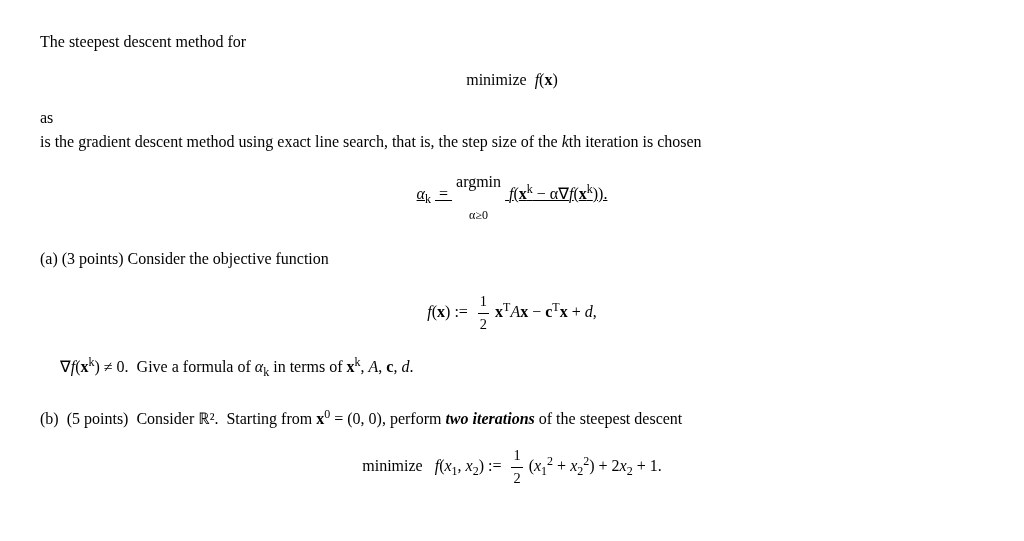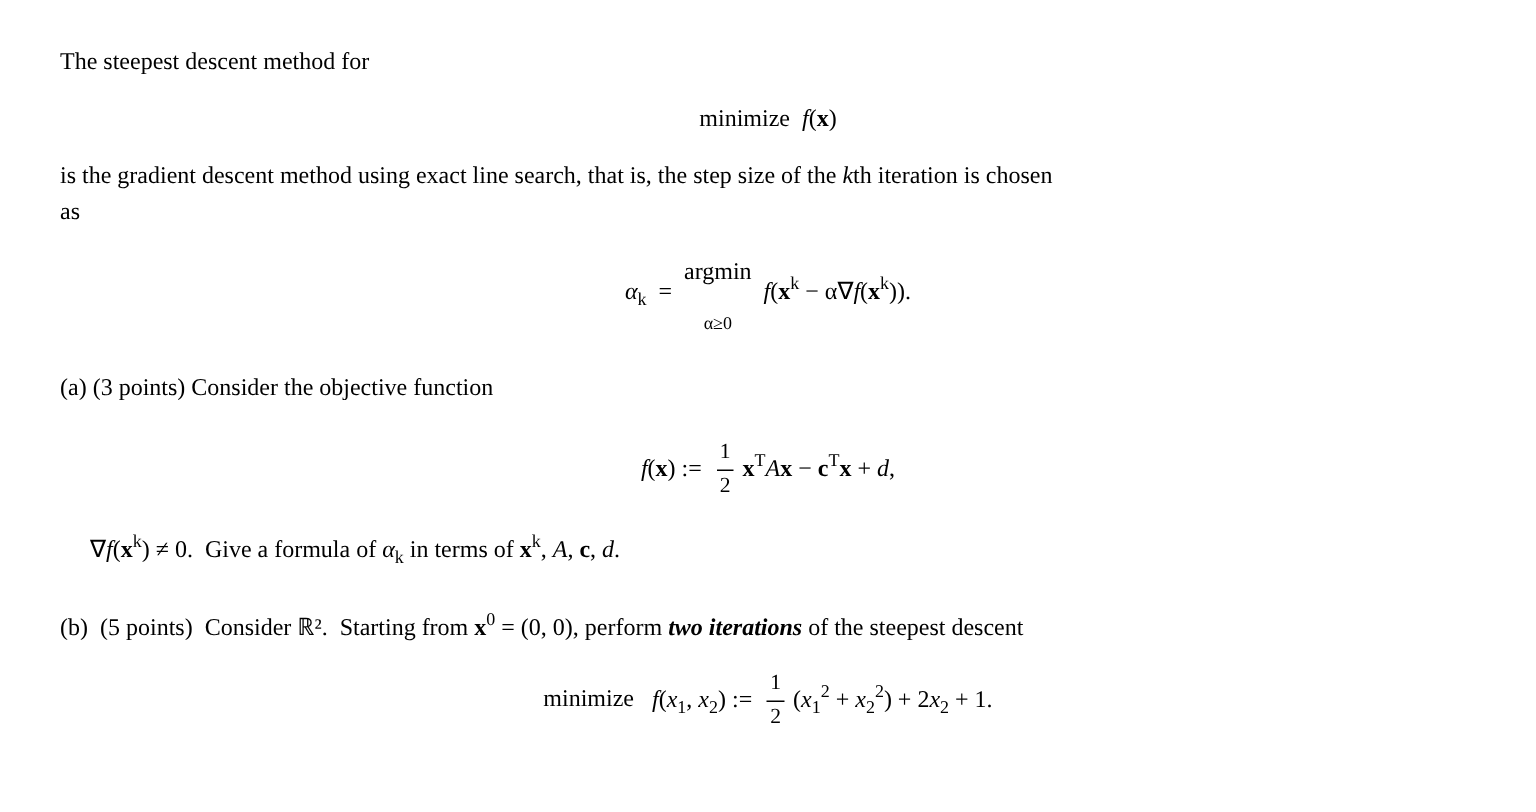--- a/index.html
+++ b/index.html
@@ -62,20 +62,21 @@
       padding: 0 2px;
       font-size: 0.9em;
     }
 
     .alpha-formula {
       display: flex;
       justify-content: center;
       align-items: baseline;
       margin: 16px 0;
       gap: 4px;
+      text-decoration: underline;
     }
 
     .argmin-block {
       display: inline-flex;
       flex-direction: column;
       align-items: center;
       vertical-align: middle;
       gap: 15px;
     }
 
@@ -98,24 +99,24 @@
 <div class="content">
 
   <p>
     <span>The steepest descent method for</span>
   </p>
 
   <div class="formula-block">
     <span>minimize</span>&nbsp;&nbsp;<span><i>f</i>(<b>x</b>)</span>
   </div>
 
+  <p>as</p>
   <p>
     <span>is the gradient descent method using exact line search, that is, the step size of the </span><i>k</i><span>th iteration is chosen</span>
   </p>
-  <p>as</p>
 
   <div class="alpha-formula">
     <span><i>α</i><sub>k</sub></span>
     <span>&nbsp;=&nbsp;</span>
     <span>
       <span class="argmin-block">
         <span class="argmin-main">argmin</span>
         <span class="argmin-sub">α≥0</span>
       </span>
     </span>

